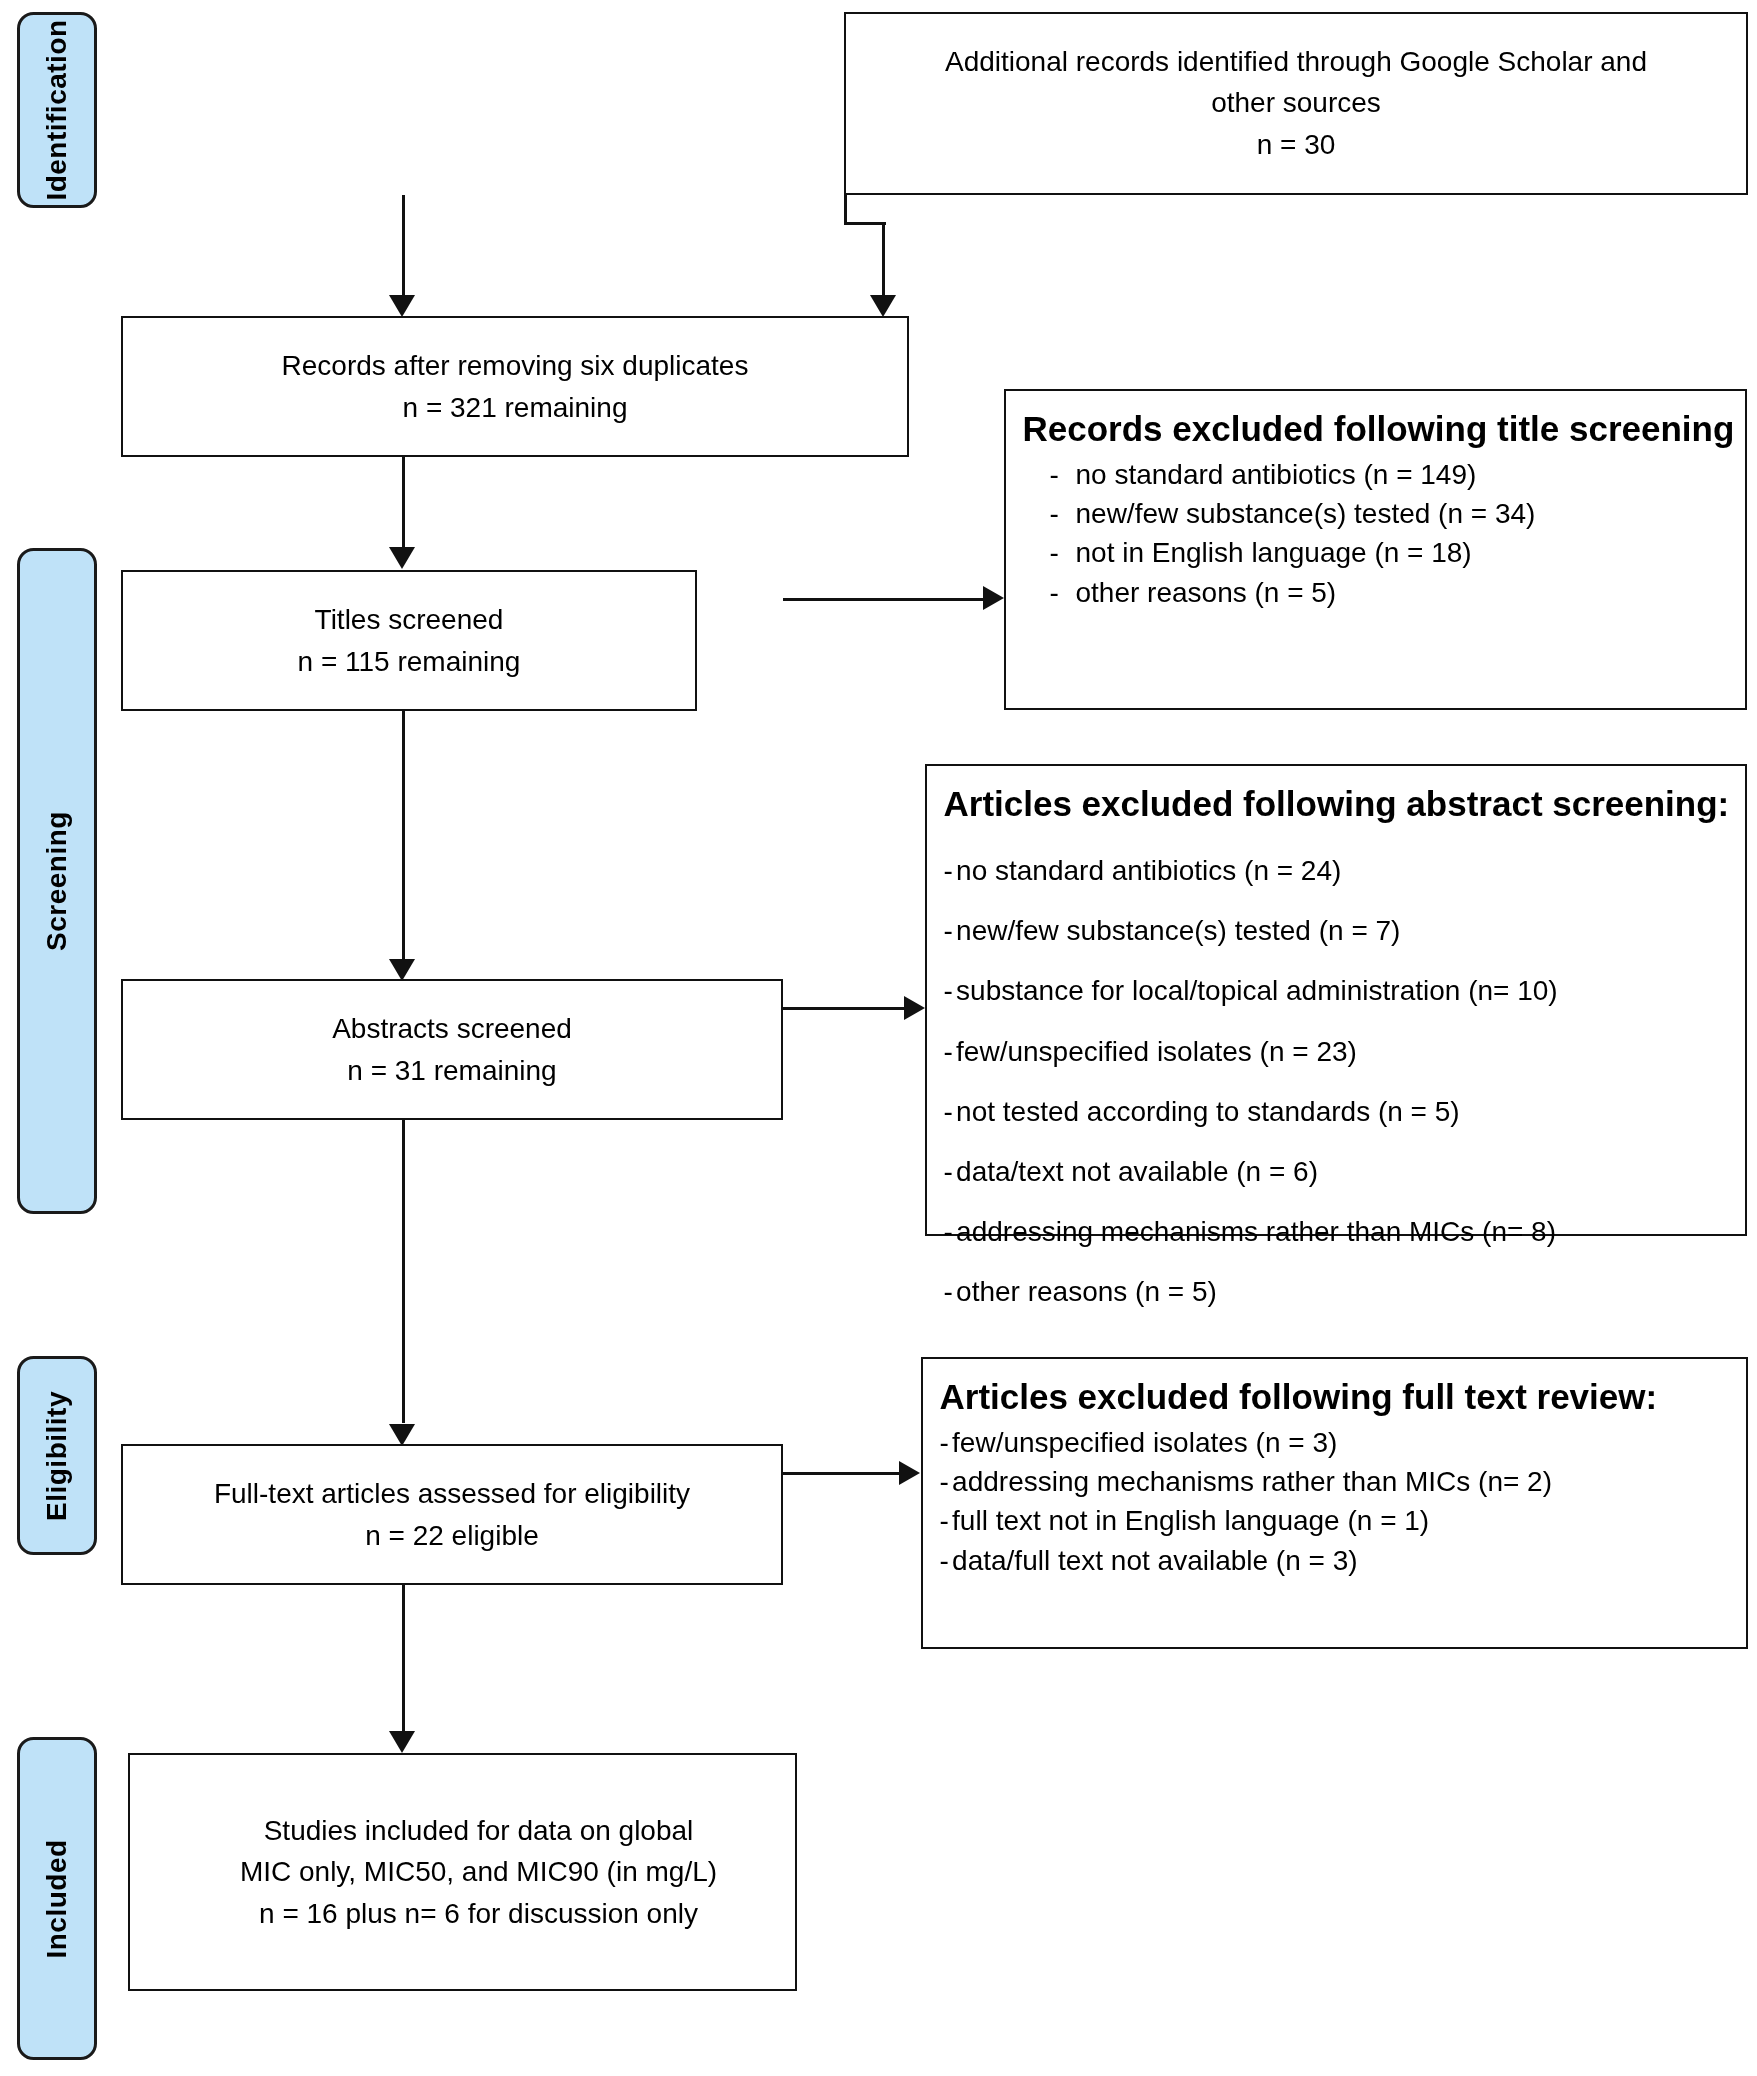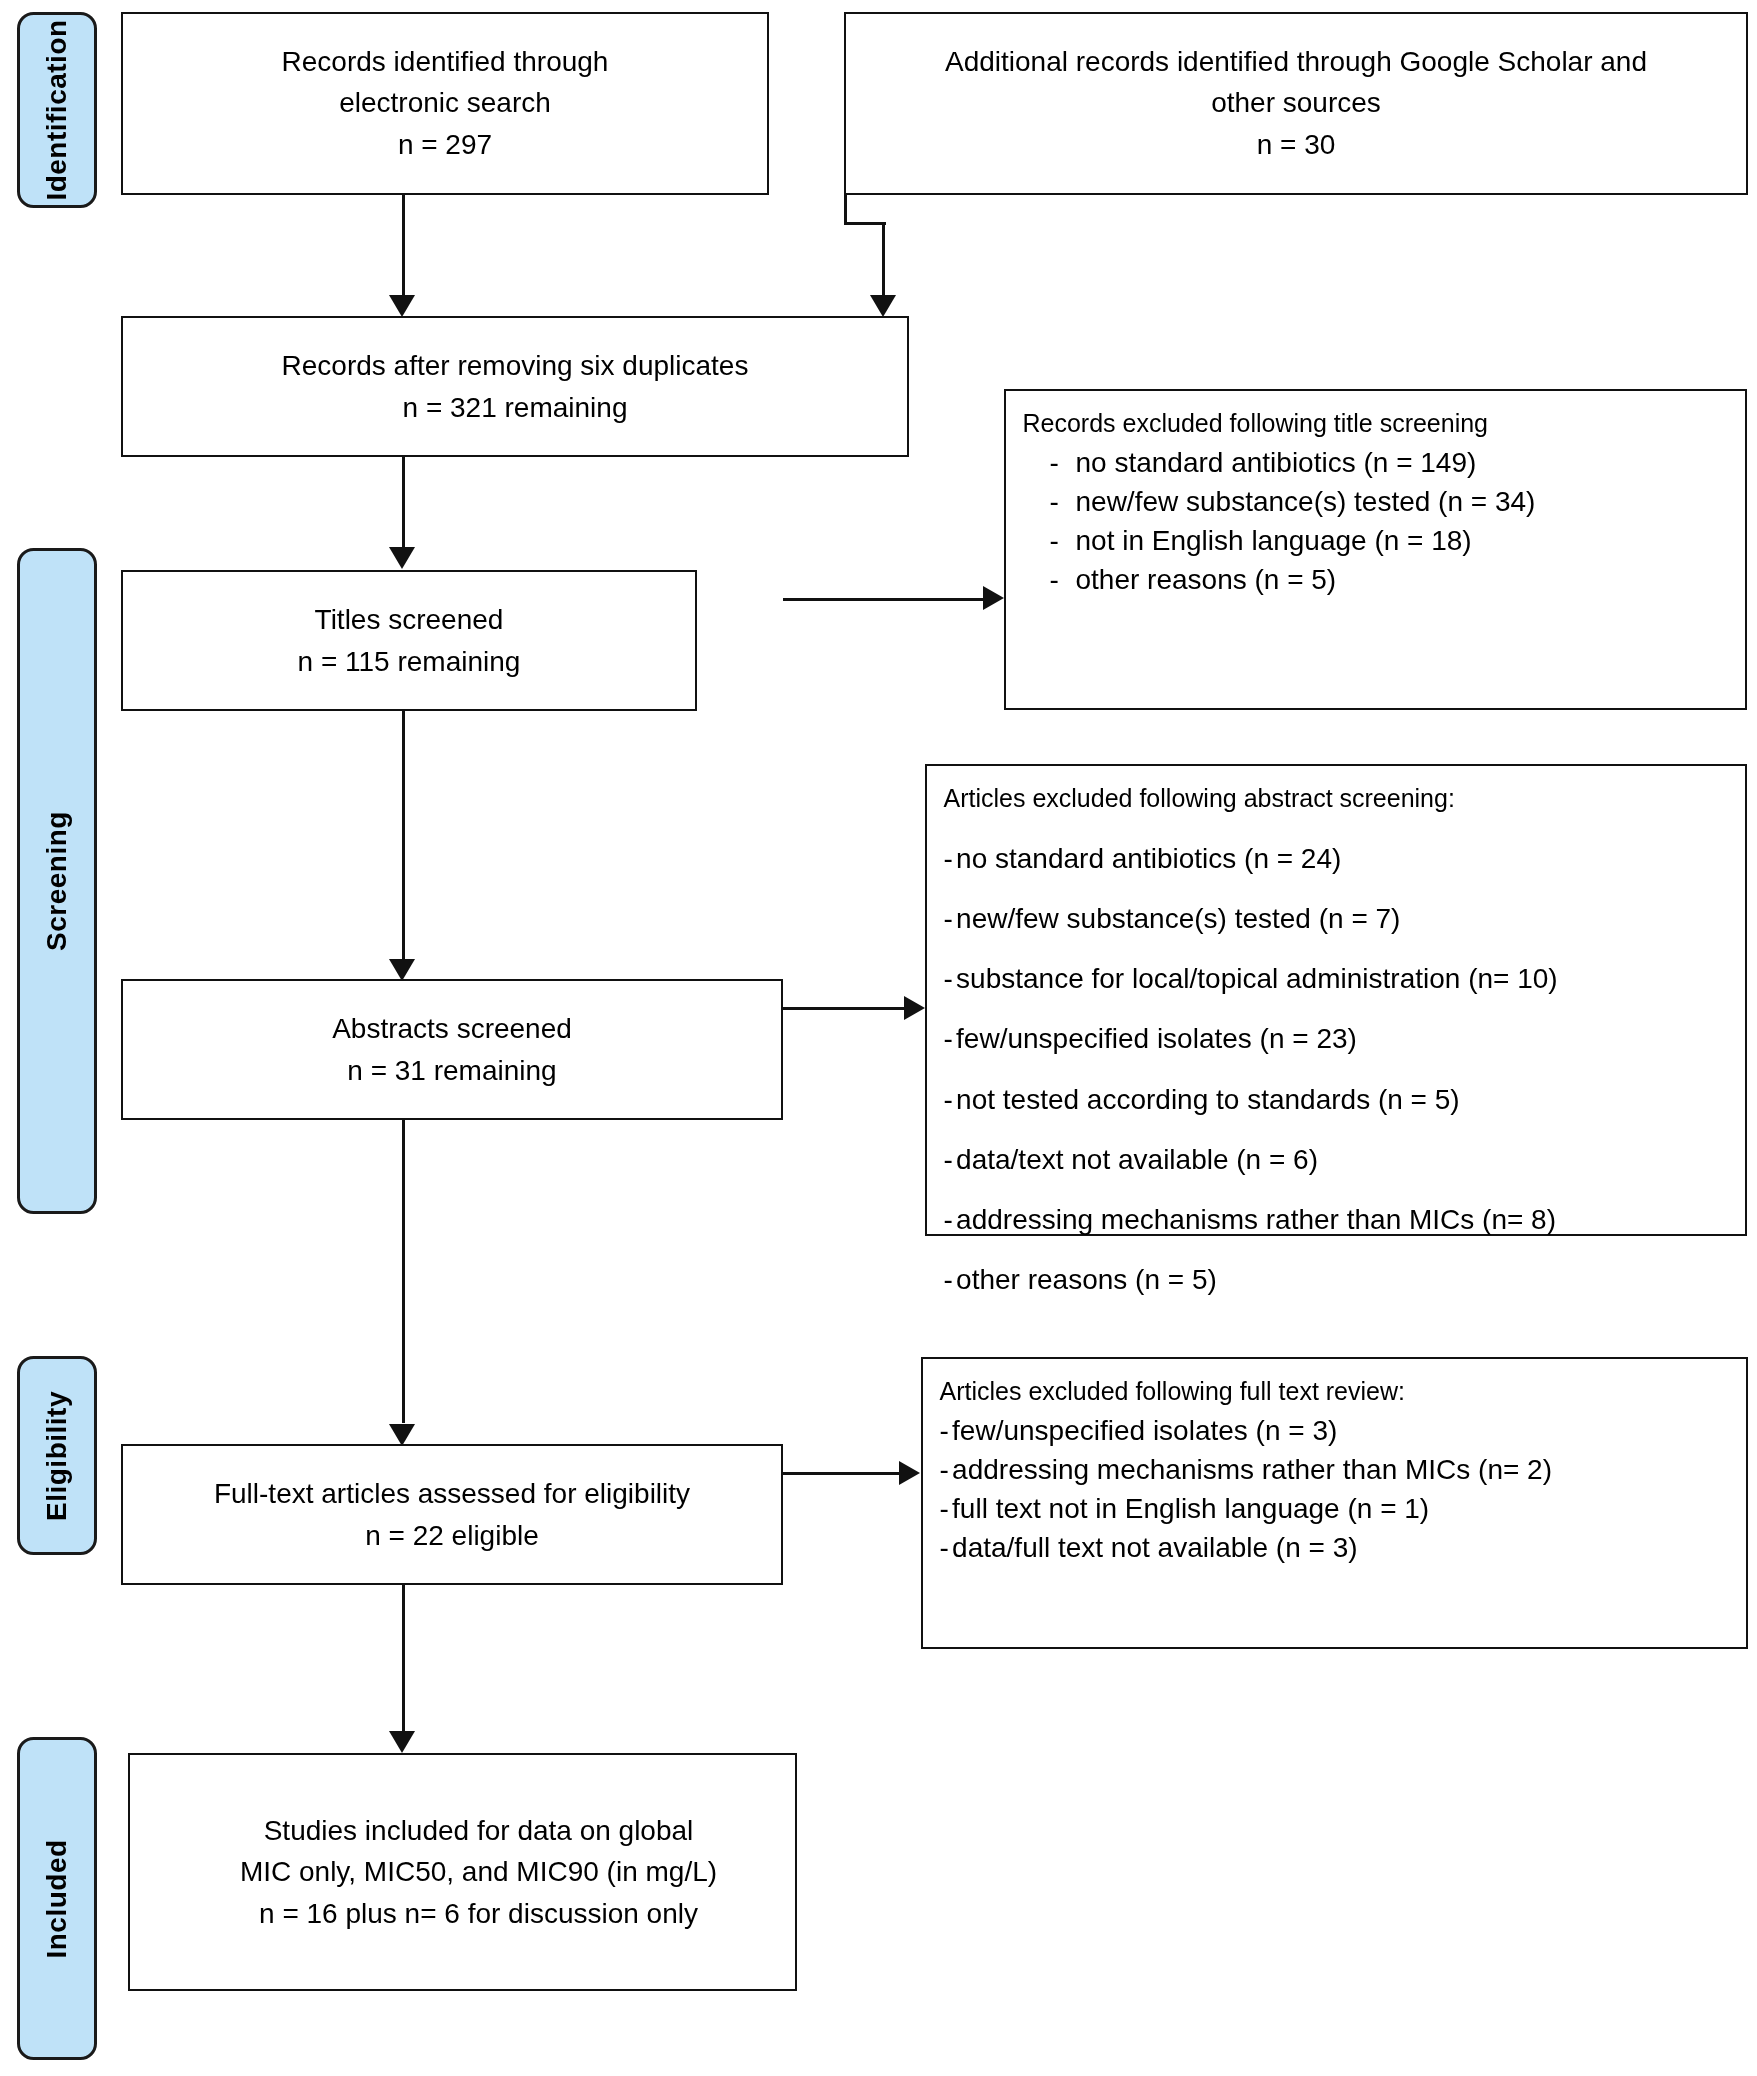--- a/index.html
+++ b/index.html
@@ -56,24 +56,25 @@
   .node .line {
     font-size: 28px;
     line-height: 1.48;
     white-space: nowrap;
   }
   .node.list {
     padding: 16.5px 14.6px 0 16.5px;
     justify-content: flex-start;
   }
   .node.list .heading {
-    font-size: 25px;
+    font-size: 35px;
     line-height: 1.22;
     margin-bottom: 4.9px;
     white-space: nowrap;
+    font-weight: bold;
   }
   .node.list .bullet-row {
     display: flex;
     font-size: 28px;
     line-height: 1.40;
     white-space: nowrap;
   }
   .node.list.dashed-indent .bullet-row .dash {
     width: 53px;
     flex: 0 0 53px;
@@ -128,25 +129,20 @@
   </div>
 
   <div class="stage-bar" style="left:17px; top:1356px; width:80px; height:199px;">
     <span class="stage-label">Eligibility</span>
   </div>
 
   <div class="stage-bar" style="left:17px; top:1737px; width:80px; height:323px;">
     <span class="stage-label">Included</span>
   </div>
 
-  <div class="node centered" style="left:121px; top:11.7px; width:648px; height:183px;">
-    <div class="line">Records identified through</div>
-    <div class="line">electronic search</div>
-    <div class="line">n = 297</div>
-  </div>
 
   <div class="node centered" style="left:844px; top:11.7px; width:904px; height:183px;justify-content:center;">
     <div class="line">Additional records identified through Google Scholar and</div>
     <div class="line">other sources</div>
     <div class="line">n = 30</div>
   </div>
 
   <div class="vline" style="left:402px; top:195px; height:100px;"></div>
   <div class="arrow-down" style="left:389px; top:295px;"></div>
 

